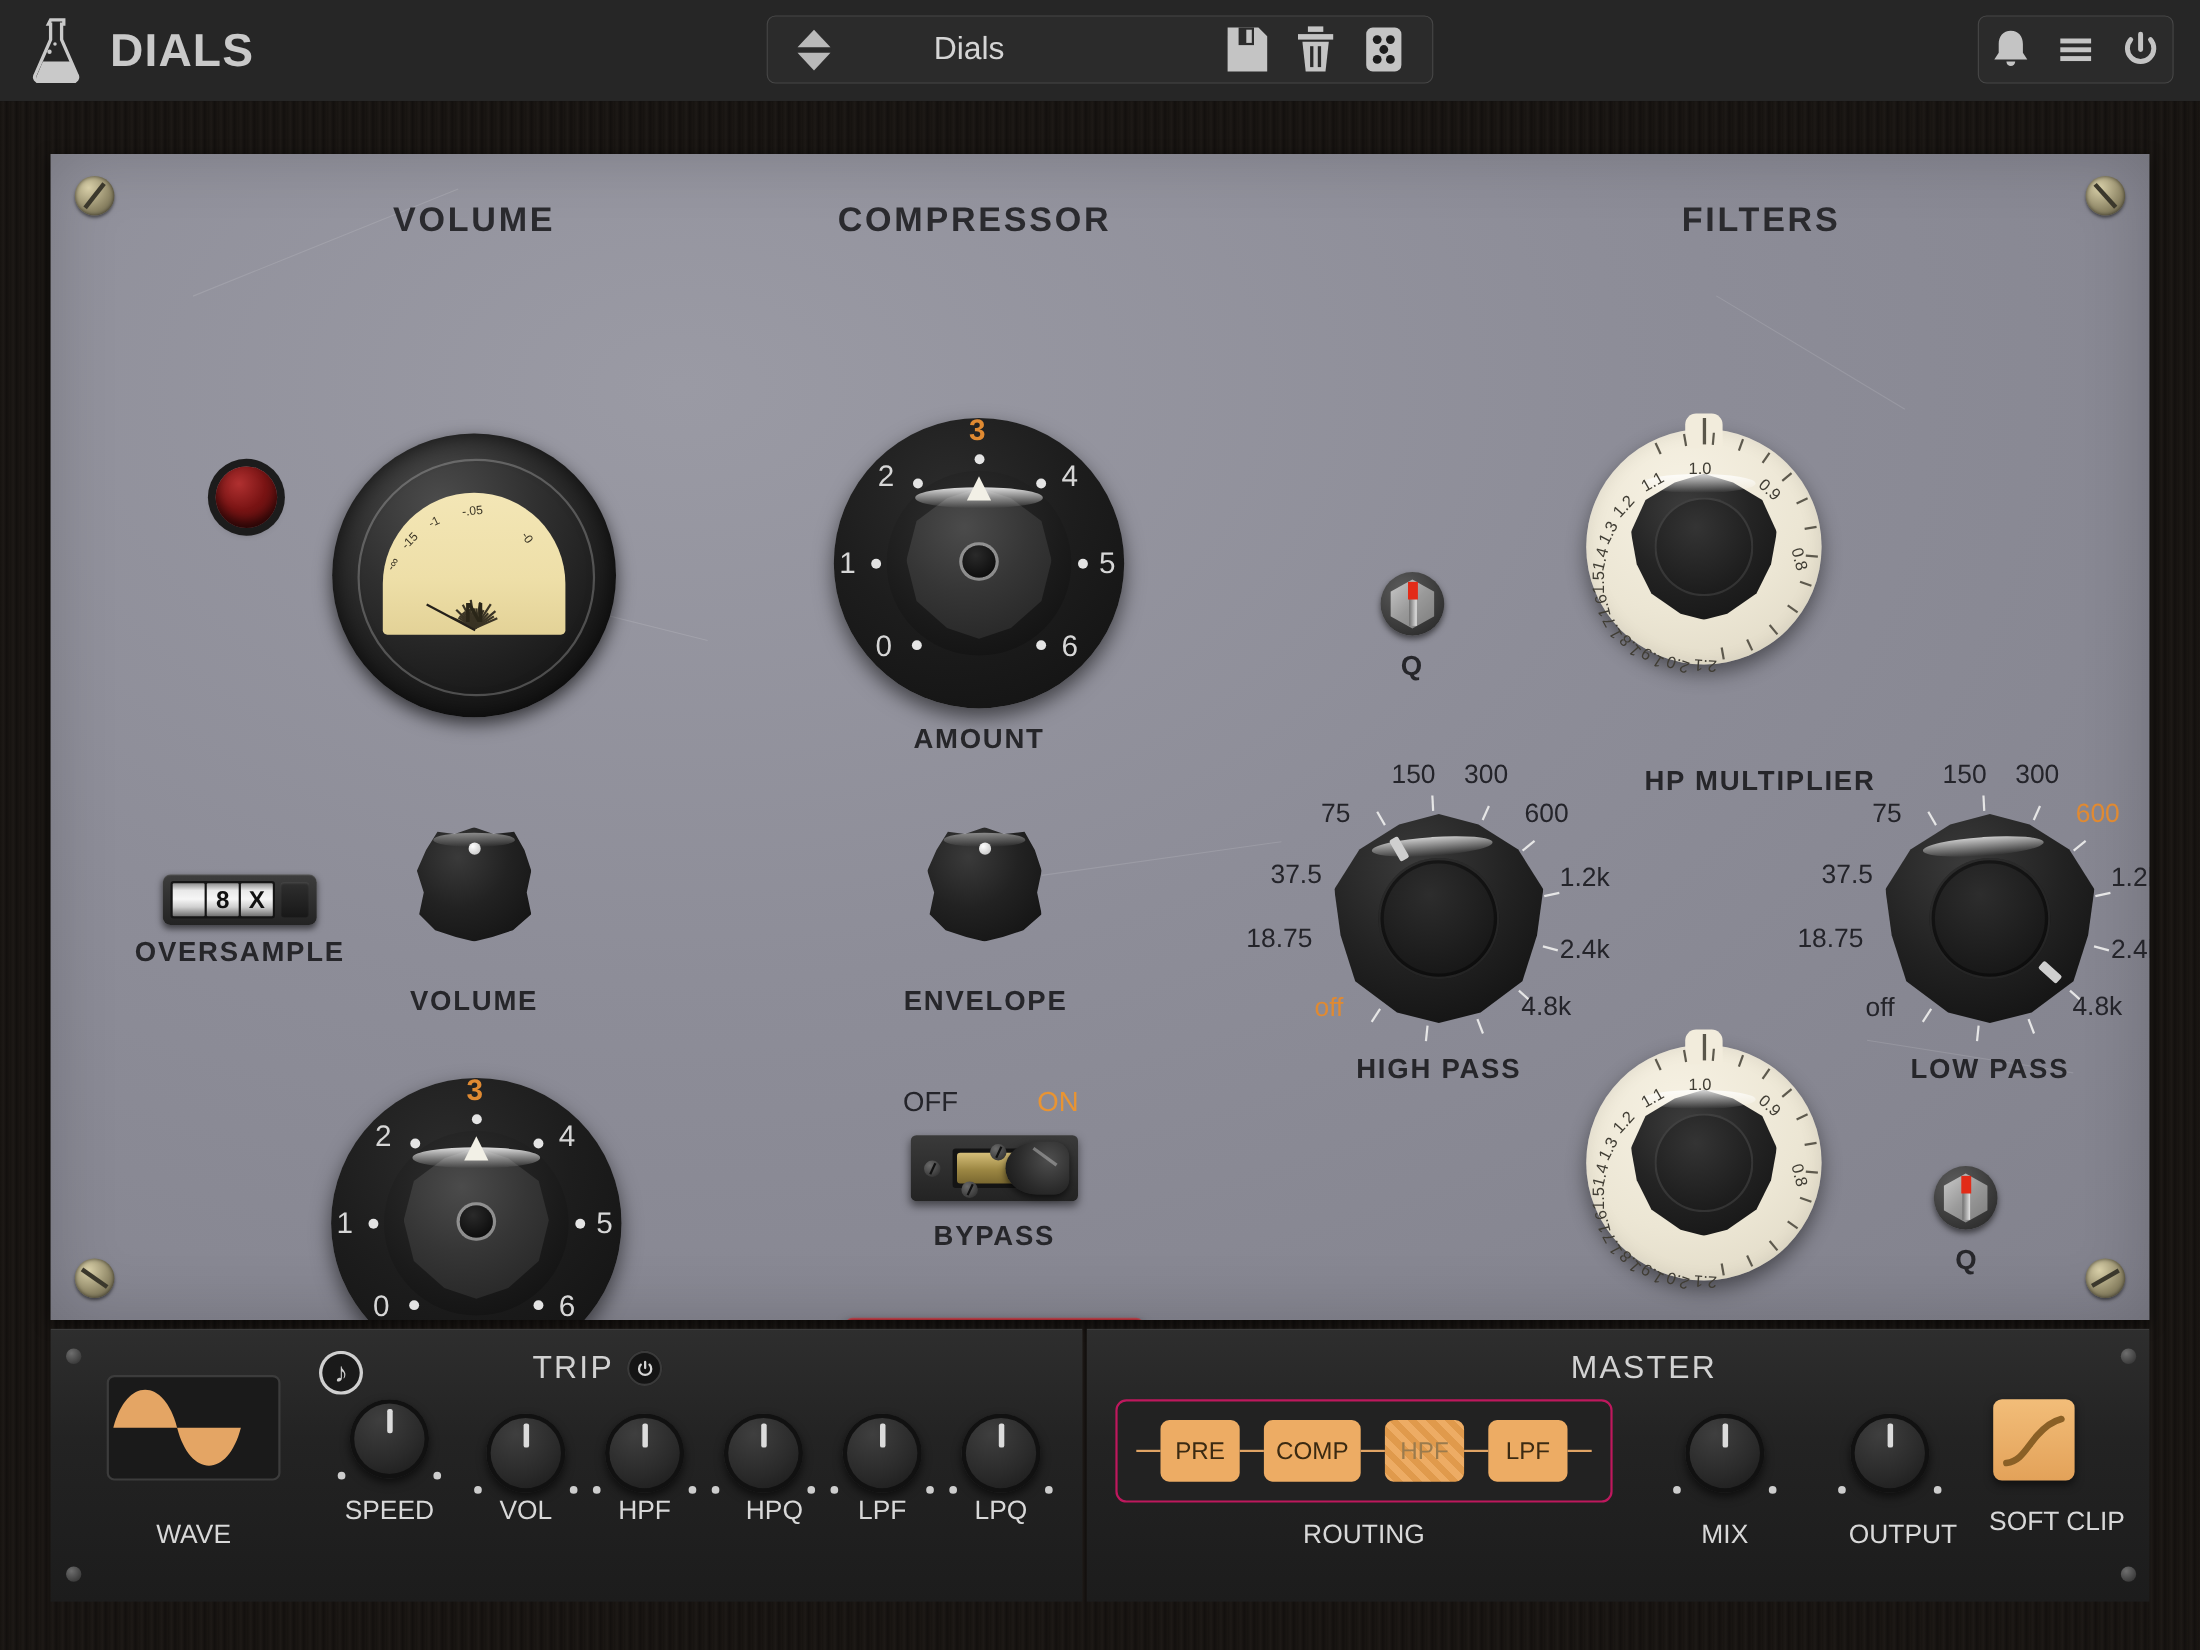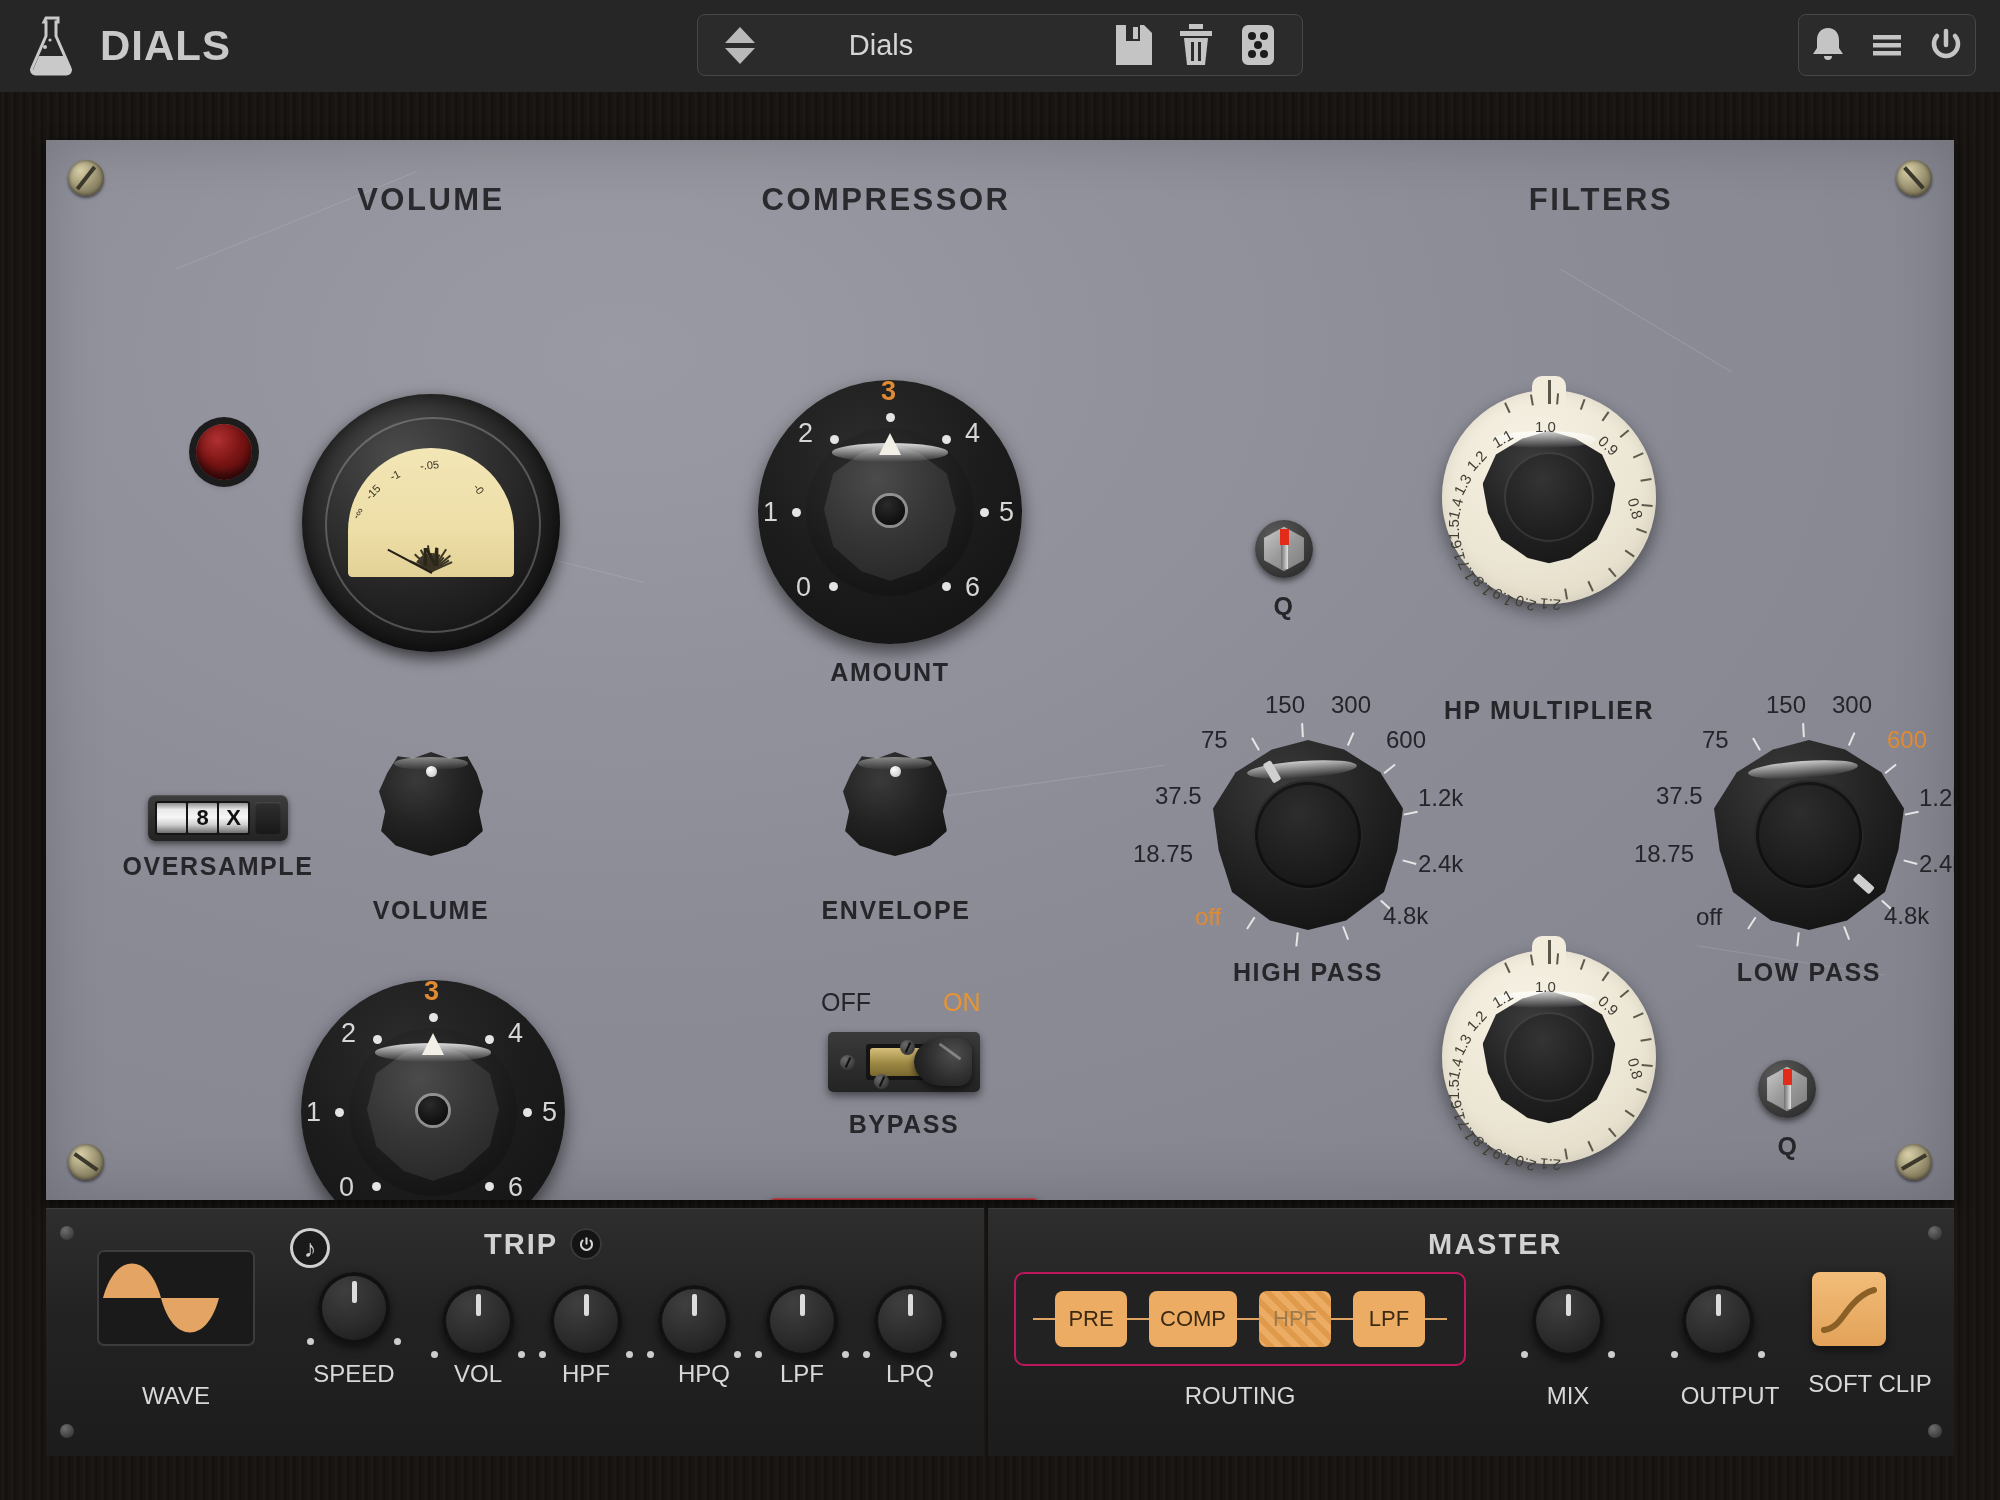--- a/index.html
+++ b/index.html
@@ -356,21 +356,21 @@
   
   .bottom { position:absolute; left:46px; top:1208px; width:1908px; height:248px; }
   .bsec {
     position:absolute; top:0; height:248px;
     background:linear-gradient(180deg,#2e2e2e 0%,#232323 40%,#1c1c1c 100%);
     box-shadow:inset 0 1px 0 rgba(255,255,255,.07);
   }
   #trip-section { left:0; width:938px; }
   #master-section { left:942px; width:966px; }
   .bsec-title {
-    position:absolute; top:20px; font-size:29px; font-weight:bold;
+    position:absolute; top:20px; font-size:29px; font-weight:normal;
     color:#d2d2d2; letter-spacing:2px; white-space:nowrap;
   }
   .bscrew {
     position:absolute; width:14px; height:14px; border-radius:50%;
     background:radial-gradient(circle at 35% 30%, #6e6e6e, #2a2a2a);
   }
   .pwr-toggle {
     position:absolute; width:32px; height:32px; border-radius:50%;
     background:#141414; display:flex; align-items:center; justify-content:center;
     box-shadow:inset 0 0 0 2px #3a3a3a;
@@ -703,21 +703,21 @@
       <div class="m-lab" style="left:10px;top:86px;transform:rotate(-62deg)">1.3</div>
       <div class="m-lab" style="left:3px;top:110px;transform:rotate(-76deg)">1.4</div>
       <div class="m-lab" style="left:1px;top:131px;transform:rotate(-90deg)">1.5</div>
       <div class="m-lab" style="left:5px;top:152px;transform:rotate(-104deg)">1.6</div>
       <div class="m-lab" style="left:14px;top:172px;transform:rotate(-118deg)">1.7</div>
       <div class="m-lab" style="left:30px;top:188px;transform:rotate(-132deg)">1.8</div>
       <div class="m-lab" style="left:50px;top:199px;transform:rotate(-147deg)">1.9</div>
       <div class="m-lab" style="left:73px;top:205px;transform:rotate(-161deg)">2.0</div>
       <div class="m-lab" style="left:98px;top:206px;transform:rotate(-176deg)">2.1</div>
     </div>
-    <div class="knob-label" style="left:1383px;top:556px;width:240px">HP MULTIPLIER</div>
+    <div class="knob-label" style="left:1434px;top:556px;width:240px">HP MULTIPLIER</div>
 
     <div class="multi" style="left:1396px;top:810px">
       <div class="ring"></div>
       <div class="tab"></div>
       <div class="m-tick" style="transform:rotate(155deg)">
           <i></i>
         </div>
       <div class="m-tick" style="transform:rotate(170deg)">
           <i></i>
         </div>

